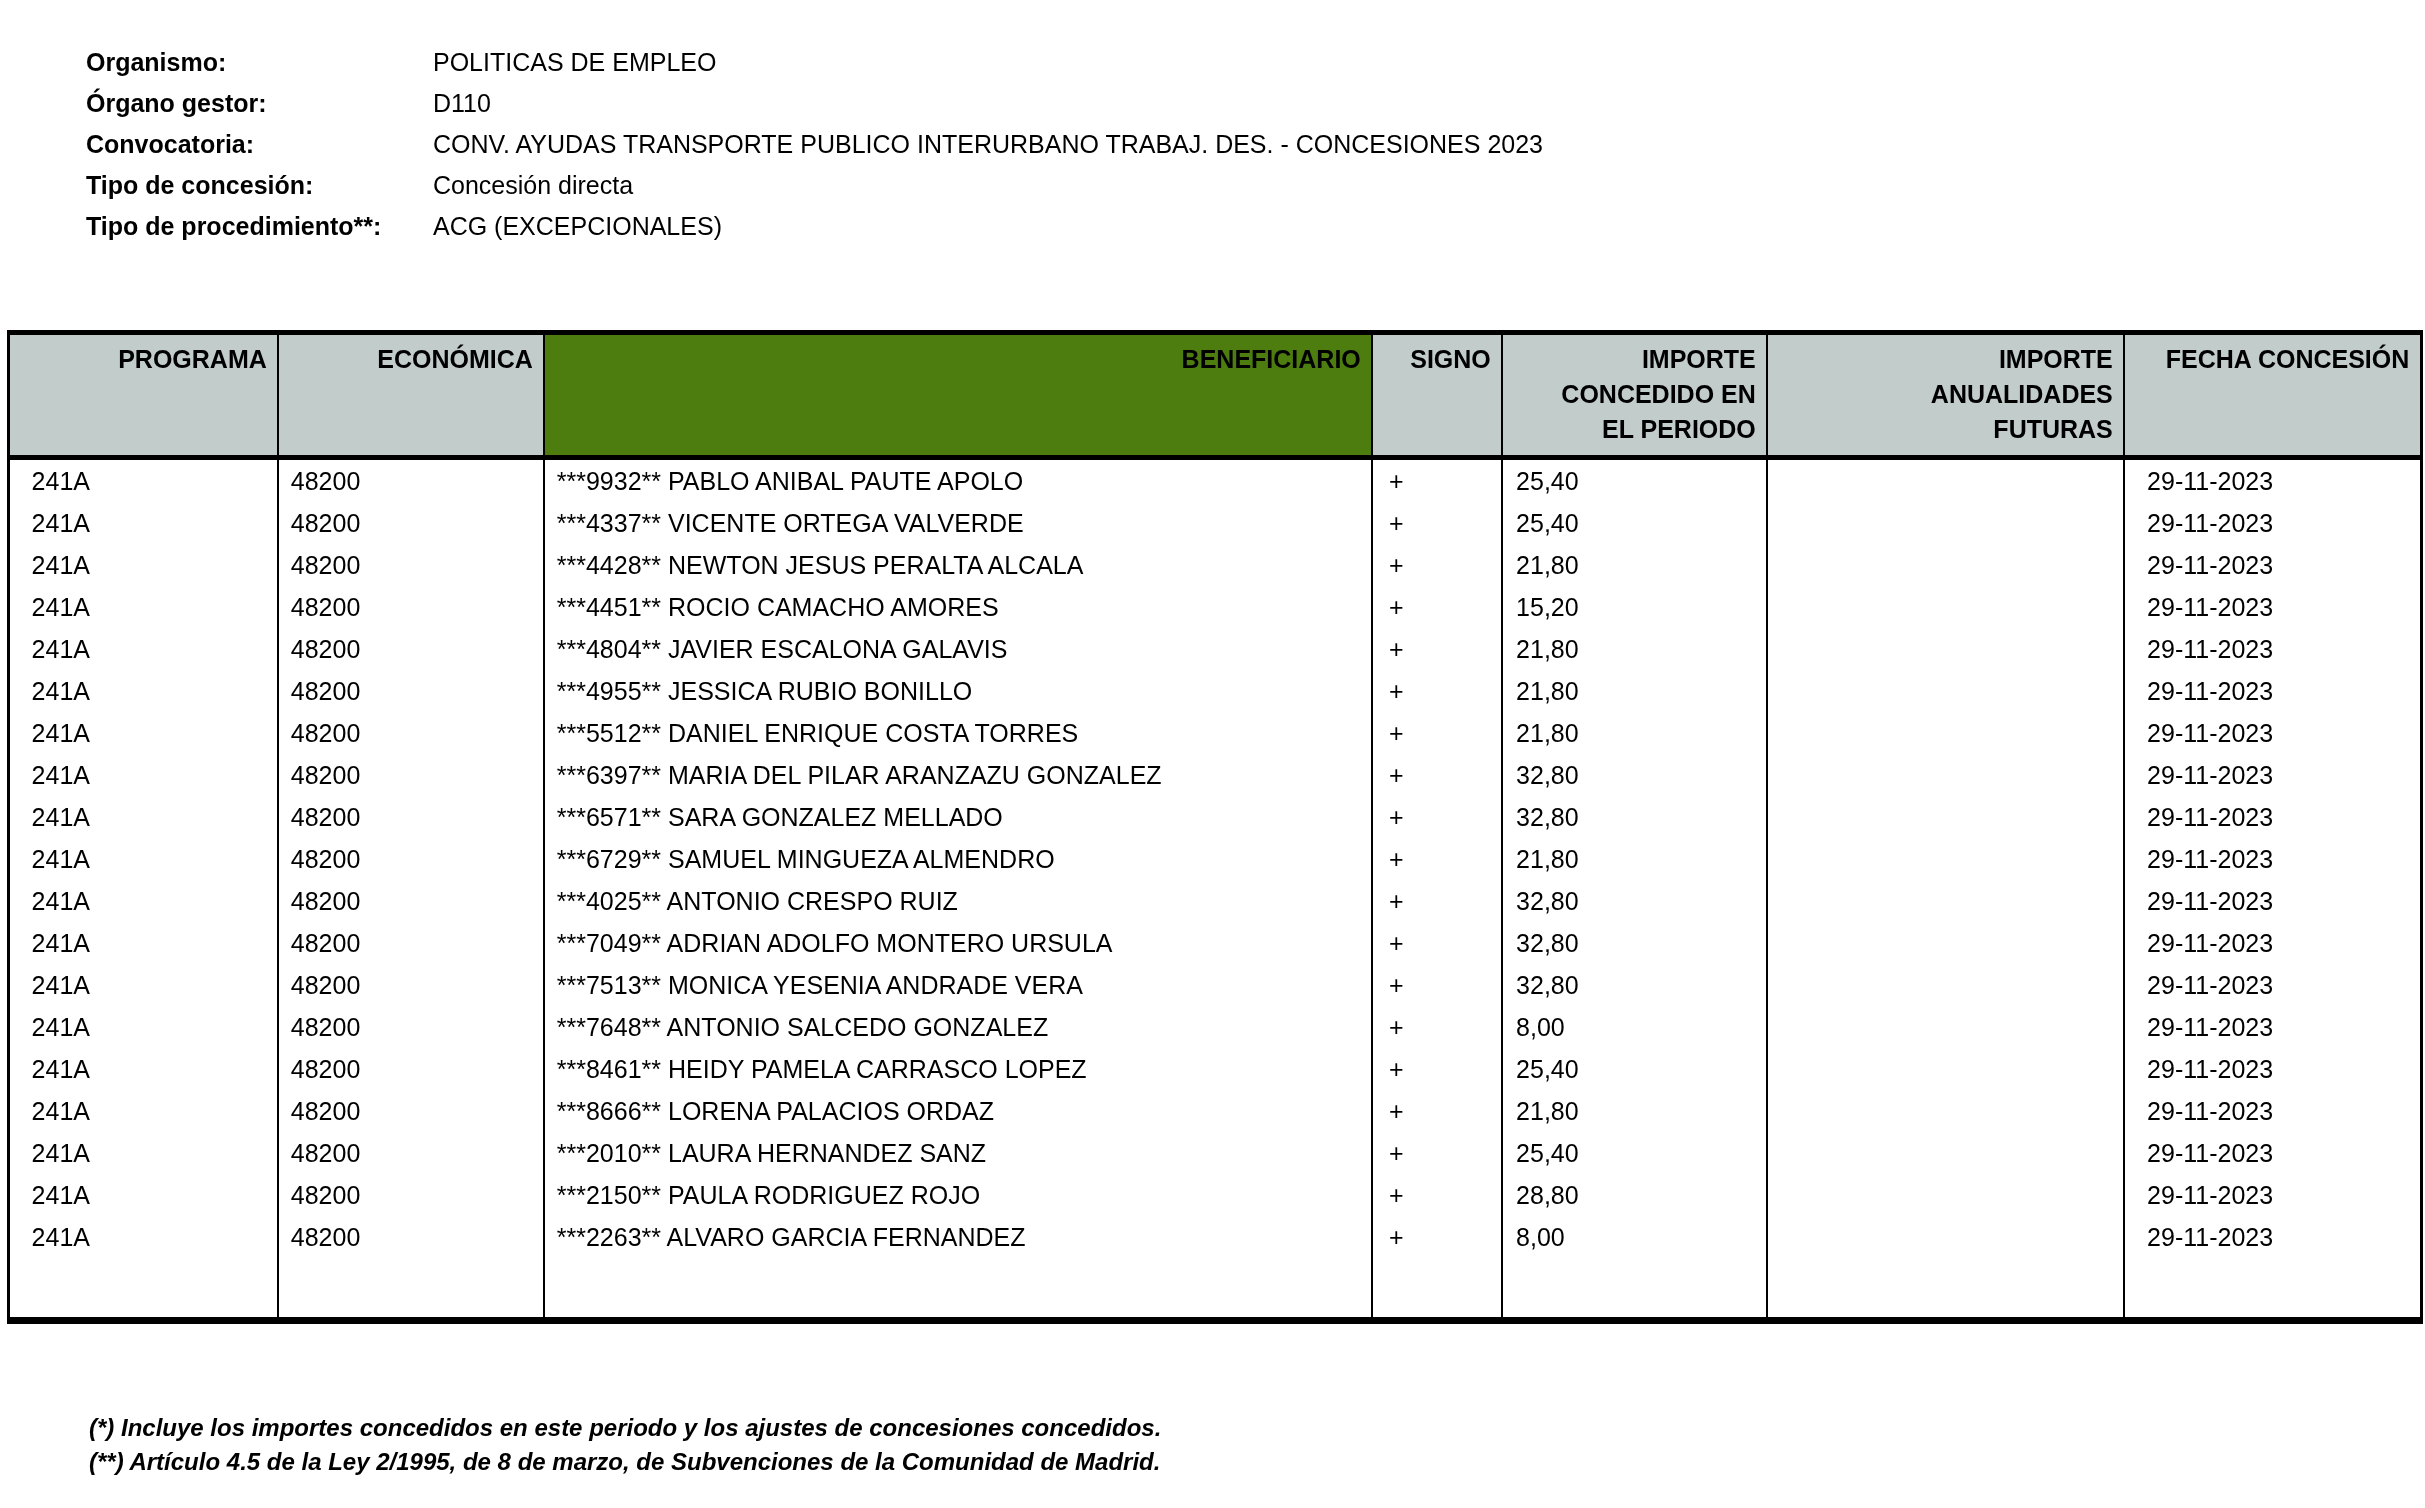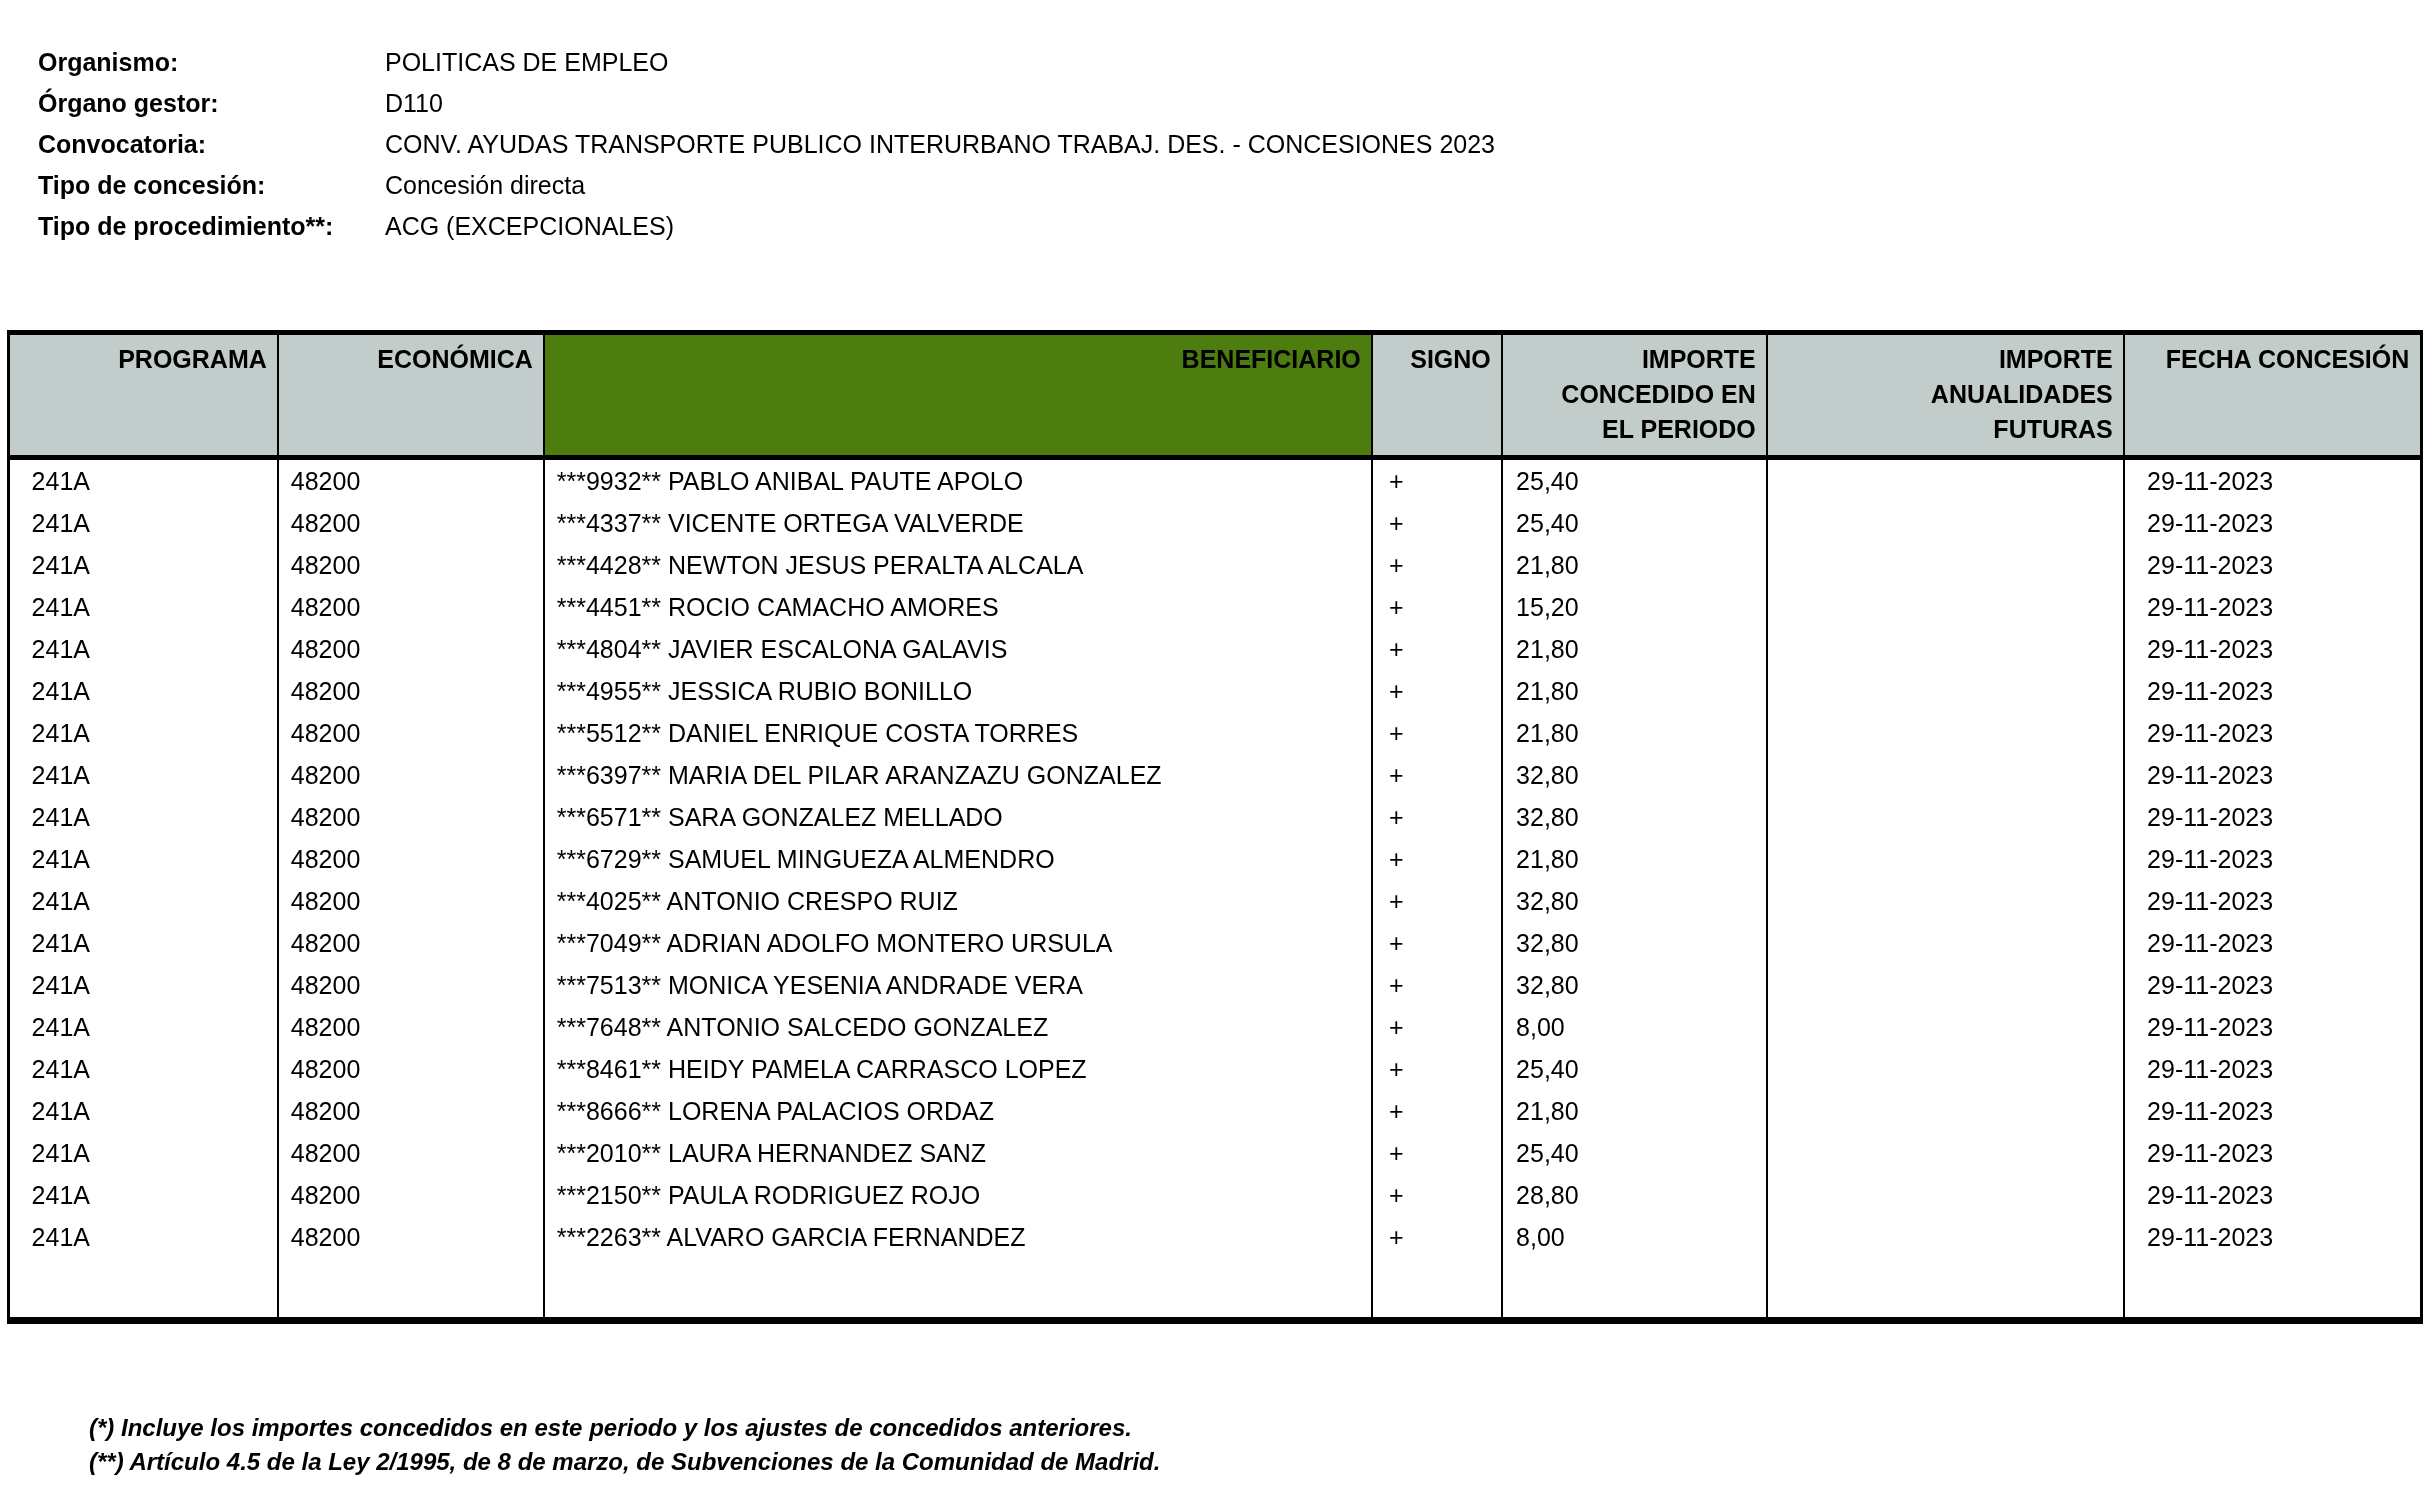--- a/index.html
+++ b/index.html
@@ -22,20 +22,21 @@
     position: absolute;
     left: 38px;
     top: 42px;
   }
   .meta-row {
     display: flex;
     height: 41px;
     line-height: 41px;
     font-size: 25px;
     white-space: nowrap;
+    margin-left: 48px;
   }
   .meta-label {
     display: inline-block;
     width: 347px;
     font-weight: bold;
   }
   .meta-value { display: inline-block; }
 
   
   table.grant-table {
@@ -323,17 +324,17 @@
     <td class="c-benef"></td>
     <td class="c-signo"></td>
     <td class="c-importe"></td>
     <td class="c-anual"></td>
     <td class="c-fecha"></td>
   </tr>
       </tbody>
   </table>
 
   <div class="notes" id="notes">
-      <div class="note">(*) Incluye los importes concedidos en este periodo y los ajustes de concedidos anteriores.</div>
+      <div class="note">(*) Incluye los importes concedidos en este periodo y los ajustes de concesiones concedidos.</div>
       <div class="note">(**) Artículo 4.5 de la Ley 2/1995, de 8 de marzo, de Subvenciones de la Comunidad de Madrid.</div>
     </div>
 </div>
 
 
 </body></html>

